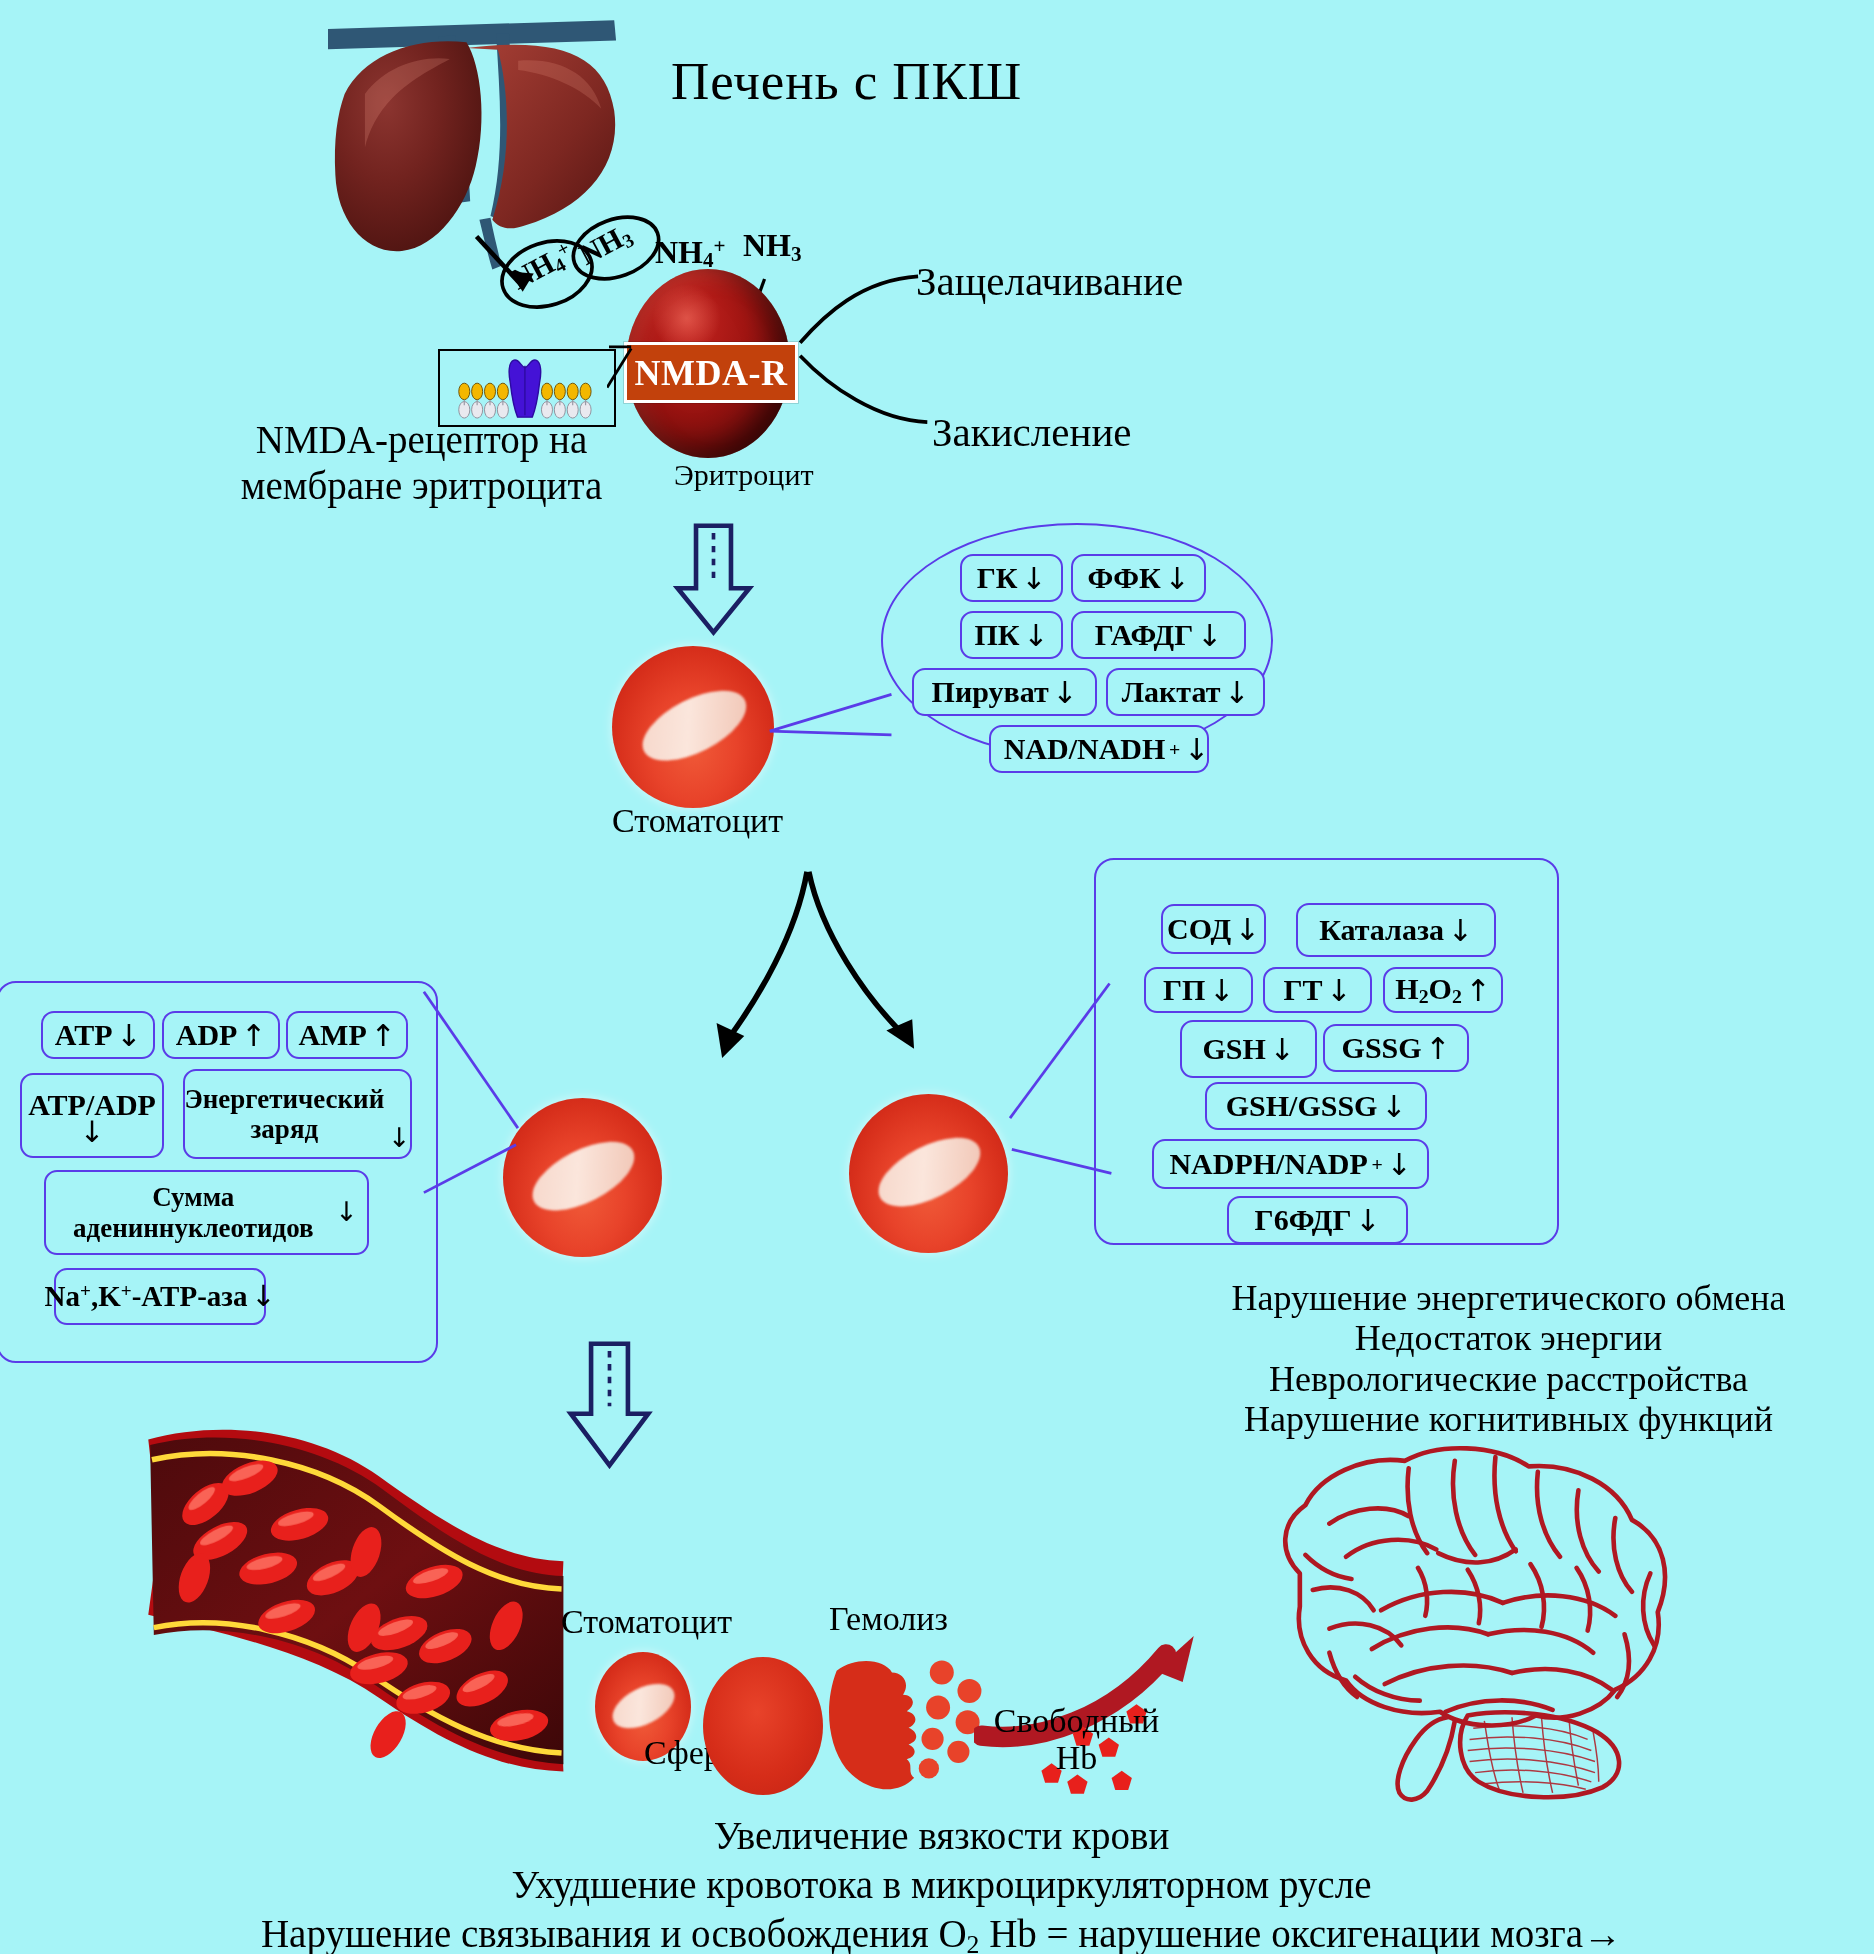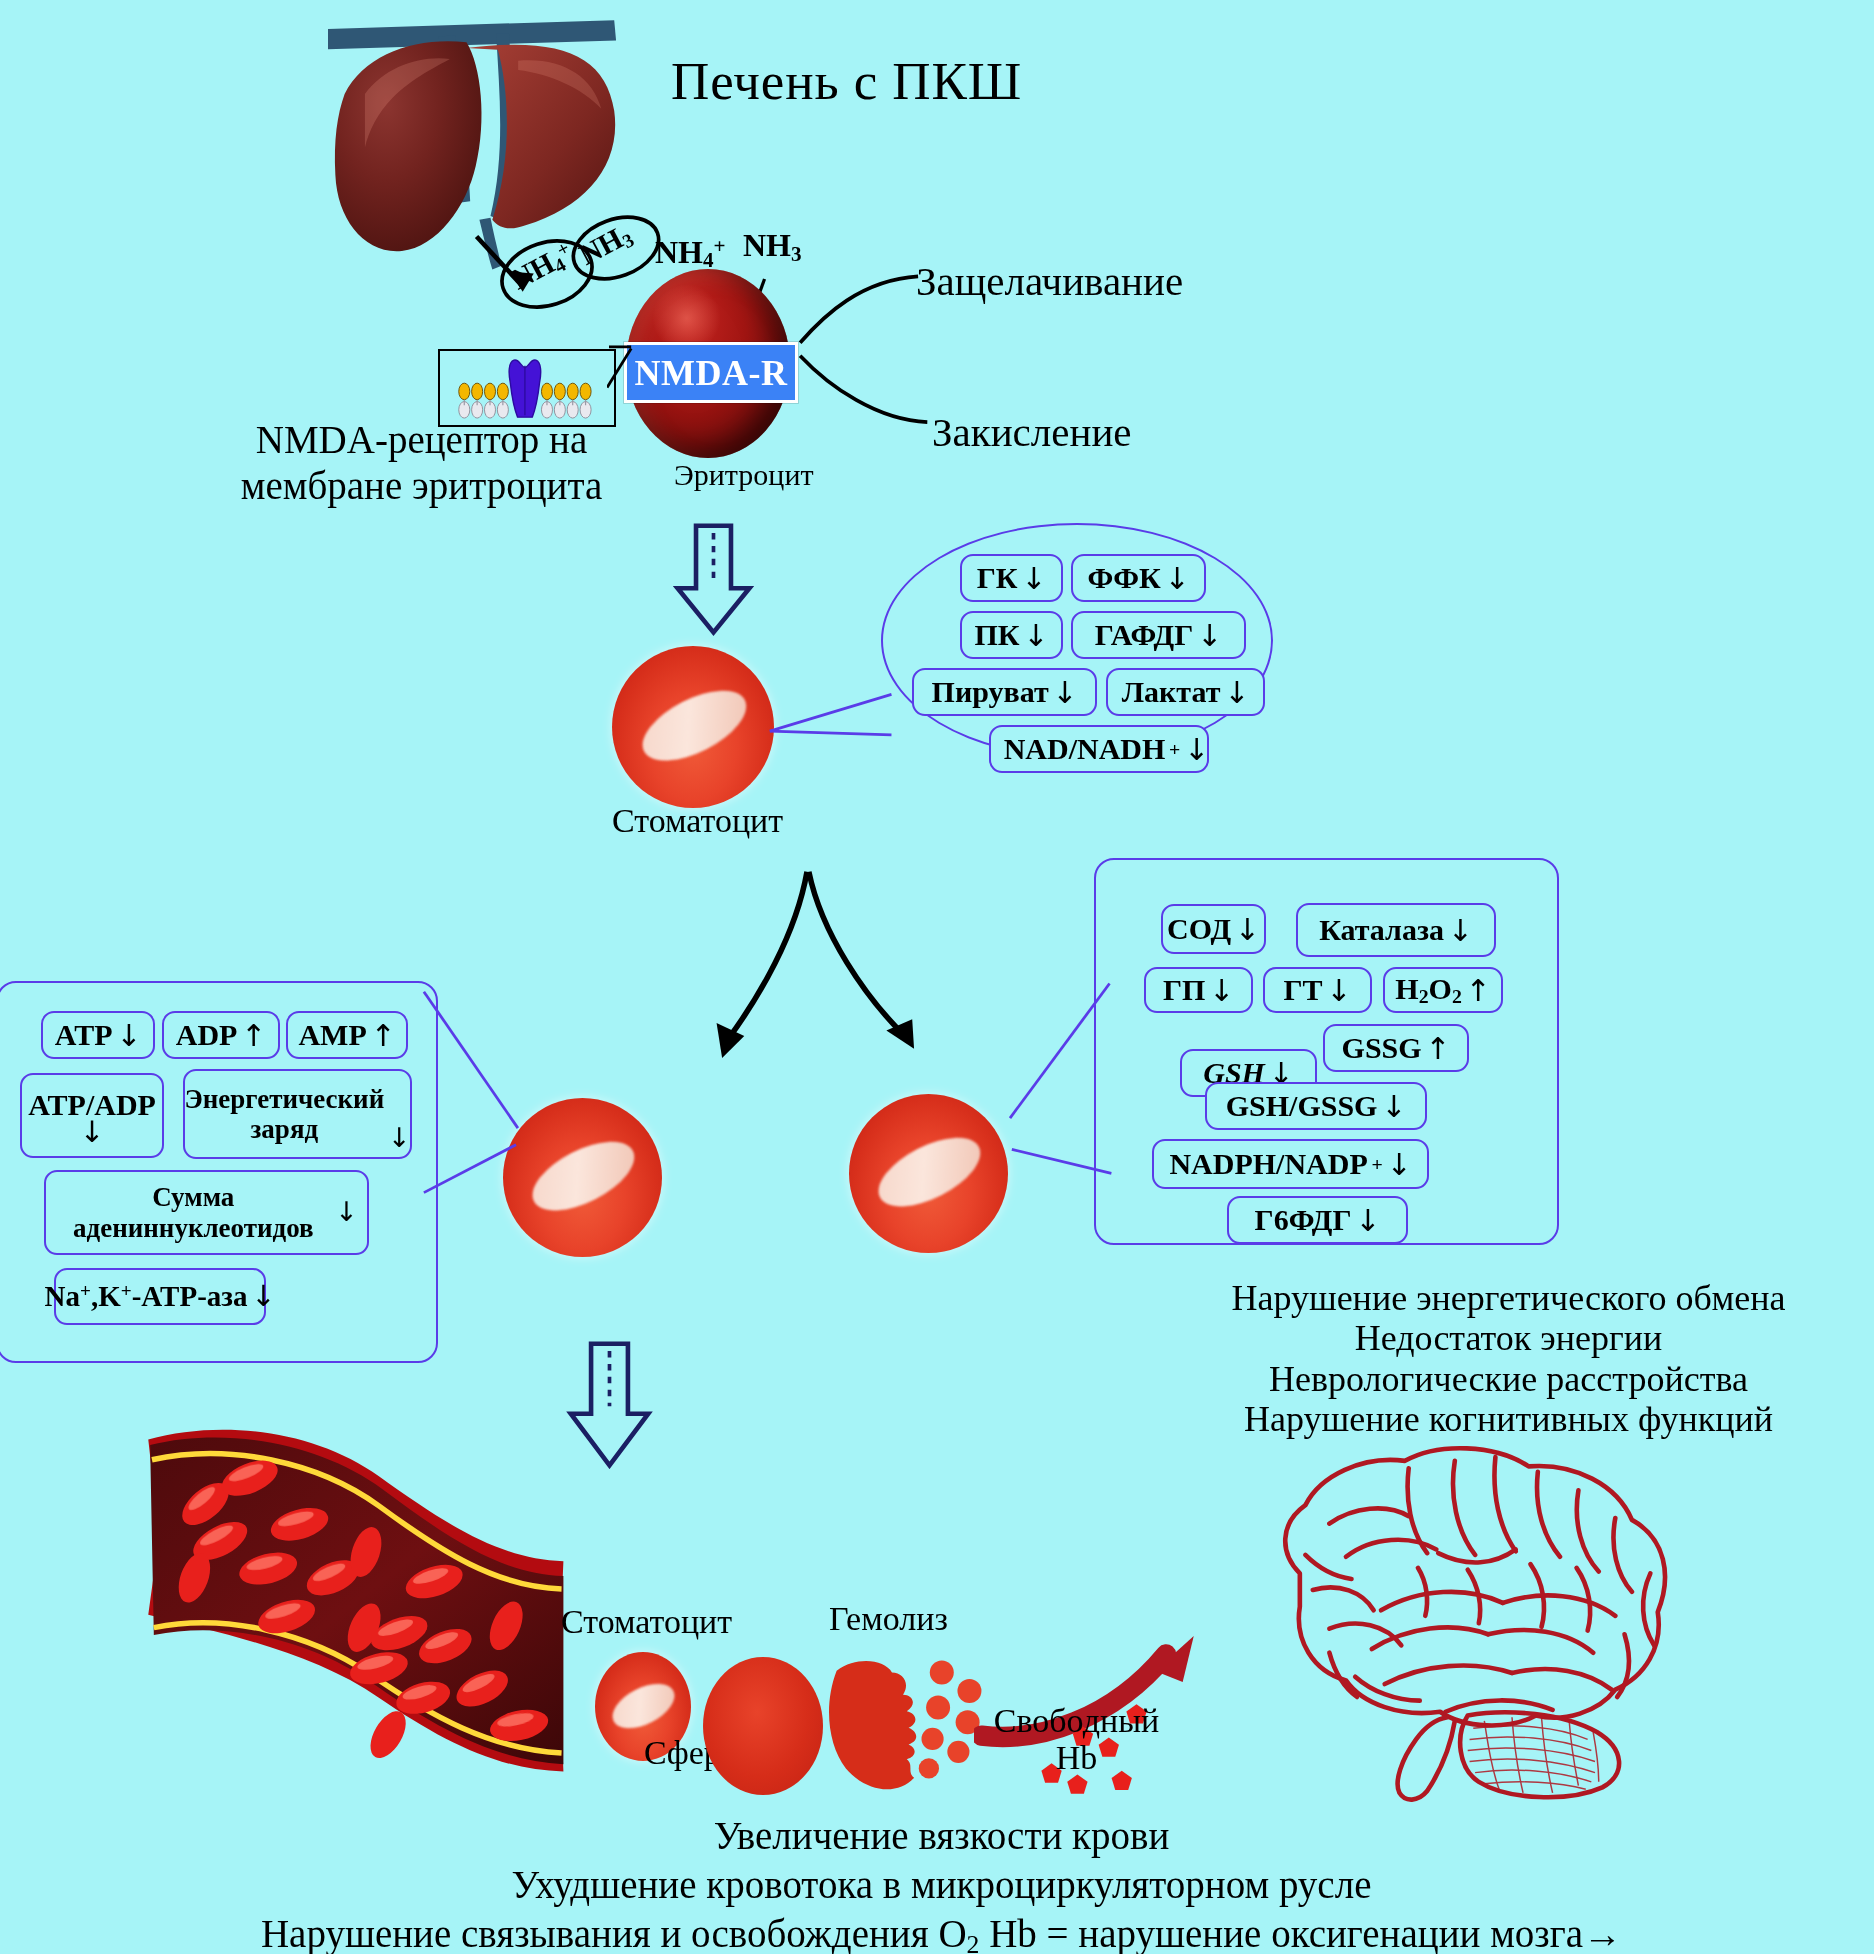--- a/index.html
+++ b/index.html
@@ -64,21 +64,21 @@
   }
   #eryth-top:after{
     content:"";position:absolute;left:16%;top:8%;width:42%;height:36%;
     border-radius:50%;
     background:radial-gradient(ellipse at 50% 50%, rgba(255,140,120,.45), rgba(255,120,100,0) 70%);
   }
   #nmda-badge{
     position:absolute; left:624px; top:342px;
     width:168px; height:55px;
     border:3.7px solid #ffffff;
-    background:#3b82f6;
+    background:#c2410c;
     color:#ffffff;
     font-family:"Liberation Serif", serif;
     font-weight:bold;
     font-size:36px;
     display:flex;align-items:center;justify-content:center;
     letter-spacing:0.5px;
     box-shadow:0 0 0 0.9px rgba(0,0,0,.15);
   }
 
   
@@ -378,21 +378,21 @@
       <span class="arw">↓</span>
   </div>
   <div class="tag" style="left:1263px;top:967px;width:109px;height:46px;font-size:30px;">
     <span class="txt">ГТ</span>
       <span class="arw">↓</span>
   </div>
   <div class="tag" style="left:1383px;top:967px;width:120px;height:46px;font-size:30px;text-align:center;">
     <span class="txt">H<sub>2</sub>O<sub>2</sub></span>
       <span class="arw">↑</span>
   </div>
-  <div class="tag" style="left:1180px;top:1049px;width:137px;height:48px;font-size:30px;font-style:italic;">
+  <div class="tag" style="left:1180px;top:1020px;width:137px;height:58px;font-size:30px;">
     <span class="txt">GSH</span>
       <span class="arw">↓</span>
   </div>
   <div class="tag" style="left:1323px;top:1024px;width:146px;height:48px;font-size:30px;">
     <span class="txt">GSSG</span>
       <span class="arw">↑</span>
   </div>
   <div class="tag" style="left:1205px;top:1082px;width:222px;height:48px;font-size:30px;">
     <span class="txt">GSH/GSSG</span>
       <span class="arw">↓</span>

